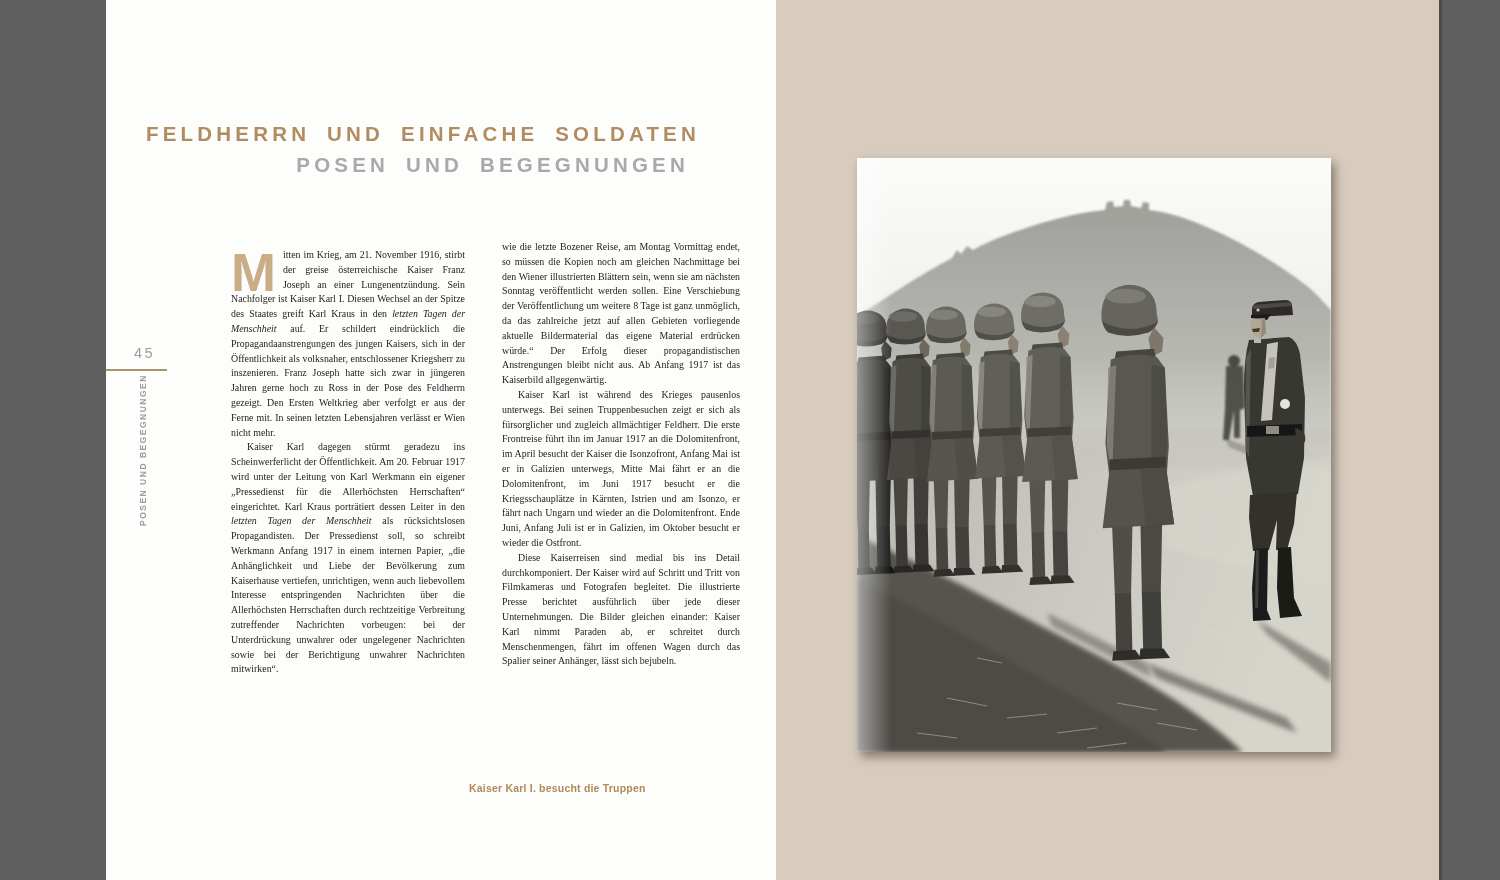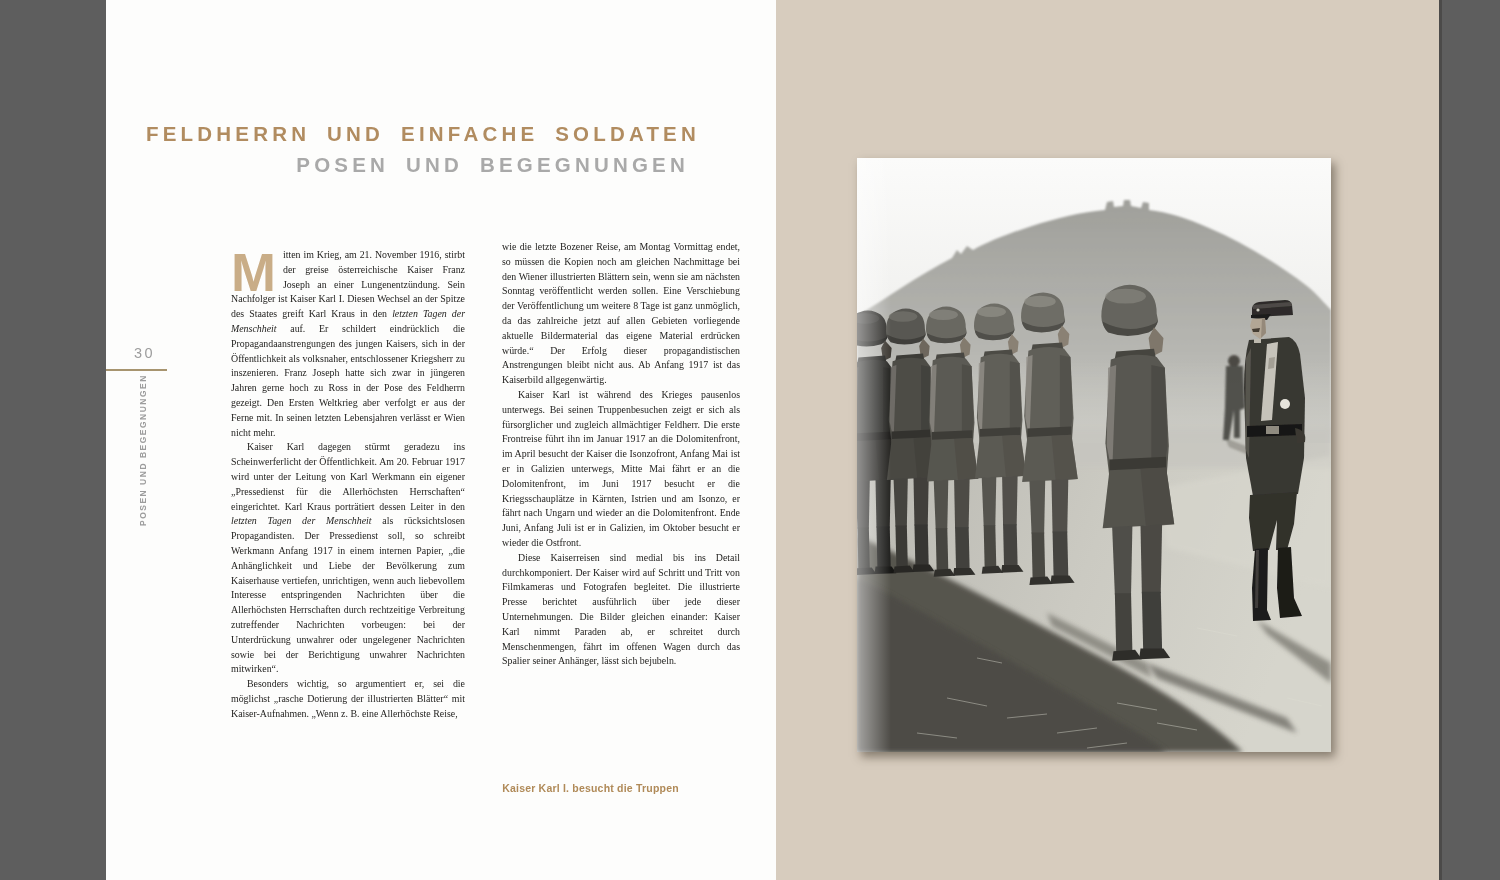--- a/index.html
+++ b/index.html
@@ -23,49 +23,48 @@
 
   .col{position:absolute;font-family:"Liberation Serif",serif;font-size:9.9px;line-height:14.8px;
        color:#1e1d1b;text-align:justify;}
   .col-1{left:207px;top:248px;width:234px;}
   .col-2{left:478px;top:240px;width:238px;}
   .bp{margin:0;}
   .bp.ind{text-indent:16px;}
   .dropcap{float:left;font-family:"Liberation Sans",sans-serif;font-weight:bold;
            font-size:54px;line-height:40px;color:#c9ad87;margin:4px 7px 0 0;}
 
-  .caption{position:absolute;left:420px;top:779px;width:293px;text-align:center;
+  .caption{position:absolute;left:445px;top:779px;width:293px;text-align:left;
            color:#b08a58;font-weight:bold;font-size:10.5px;line-height:19.5px;letter-spacing:0.2px;}
 
   .photo{position:absolute;left:833px;top:158px;width:474px;height:594px;
          box-shadow:4px 5px 9px rgba(55,45,32,.5);background:#e9e9e6;}
   .photo svg{display:block;}
 </style>
 </head>
 <body>
 
 <div class="stage">
 
   <div class="page-left"></div>
   <div class="page-right"></div>
   <div class="page-edge"></div>
 
   <div class="title-block">
     <div class="title">FELDHERRN UND EINFACHE SOLDATEN</div>
     <div class="subtitle">POSEN UND BEGEGNUNGEN</div>
   </div>
 
-  <div class="folio">30</div>
+  <div class="folio">45</div>
   <div class="folio-rule"></div>
   <div class="vlabel">POSEN UND BEGEGNUNGEN</div>
 
   <div class="col col-1">
       <p class="bp"><span class="dropcap">M</span><span>itten im Krieg, am 21. November 1916, stirbt der greise österreichische Kaiser Franz Joseph an einer Lungenentzündung. Sein Nachfolger ist Kaiser Karl I. Diesen Wechsel an der Spitze des Staates greift Karl Kraus in den </span><i>letzten Tagen der Menschheit</i><span> auf. Er schildert eindrücklich die Propagandaanstrengungen des jungen Kaisers, sich in der Öffentlichkeit als volksnaher, entschlossener Kriegsherr zu inszenieren. Franz Joseph hatte sich zwar in jüngeren Jahren gerne hoch zu Ross in der Pose des Feldherrn gezeigt. Den Ersten Weltkrieg aber verfolgt er aus der Ferne mit. In seinen letzten Lebensjahren verlässt er Wien nicht mehr.</span></p>
       <p class="bp ind"><span>Kaiser Karl dagegen stürmt geradezu ins Scheinwerferlicht der Öffentlichkeit. Am 20. Februar 1917 wird unter der Leitung von Karl Werkmann ein eigener „Pressedienst für die Allerhöchsten Herrschaften“ eingerichtet. Karl Kraus porträtiert dessen Leiter in den </span><i>letzten Tagen der Menschheit</i><span> als rücksichtslosen Propagandisten. Der Pressedienst soll, so schreibt Werkmann Anfang 1917 in einem internen Papier, „die Anhänglichkeit und Liebe der Bevölkerung zum Kaiserhause vertiefen, unrichtigen, wenn auch liebevollem Interesse entspringenden Nachrichten über die Allerhöchsten Herrschaften durch rechtzeitige Verbreitung zutreffender Nachrichten vorbeugen: bei der Unterdrückung unwahrer oder ungelegener Nachrichten sowie bei der Berichtigung unwahrer Nachrichten mitwirken“.</span></p>
-      <p class="bp ind"><span>Besonders wichtig, so argumentiert er, sei die möglichst „rasche Dotierung der illustrierten Blätter“ mit Kaiser-Aufnahmen. „Wenn z. B. eine Allerhöchste Reise,</span></p>
     </div>
   <div class="col col-2">
       <p class="bp"><span>wie die letzte Bozener Reise, am Montag Vormittag endet, so müssen die Kopien noch am gleichen Nachmittage bei den Wiener illustrierten Blättern sein, wenn sie am nächsten Sonntag veröffentlicht werden sollen. Eine Verschiebung der Veröffentlichung um weitere 8 Tage ist ganz unmöglich, da das zahlreiche jetzt auf allen Gebieten vorliegende aktuelle Bildermaterial das eigene Material erdrücken würde.“ Der Erfolg dieser propagandistischen Anstrengungen bleibt nicht aus. Ab Anfang 1917 ist das Kaiserbild allgegenwärtig.</span></p>
       <p class="bp ind"><span>Kaiser Karl ist während des Krieges pausenlos unterwegs. Bei seinen Truppenbesuchen zeigt er sich als fürsorglicher und zugleich allmächtiger Feldherr. Die erste Frontreise führt ihn im Januar 1917 an die Dolomitenfront, im April besucht der Kaiser die Isonzofront, Anfang Mai ist er in Galizien unterwegs, Mitte Mai fährt er an die Dolomitenfront, im Juni 1917 besucht er die Kriegsschauplätze in Kärnten, Istrien und am Isonzo, er fährt nach Ungarn und wieder an die Dolomitenfront. Ende Juni, Anfang Juli ist er in Galizien, im Oktober besucht er wieder die Ostfront.</span></p>
       <p class="bp ind"><span>Diese Kaiserreisen sind medial bis ins Detail durchkomponiert. Der Kaiser wird auf Schritt und Tritt von Filmkameras und Fotografen begleitet. Die illustrierte Presse berichtet ausführlich über jede dieser Unternehmungen. Die Bilder gleichen einander: Kaiser Karl nimmt Paraden ab, er schreitet durch Menschenmengen, fährt im offenen Wagen durch das Spalier seiner Anhänger, lässt sich bejubeln.</span></p>
     </div>
 
   <div class="caption">
     <div>Kaiser Karl I. besucht die Truppen</div>
   </div>

